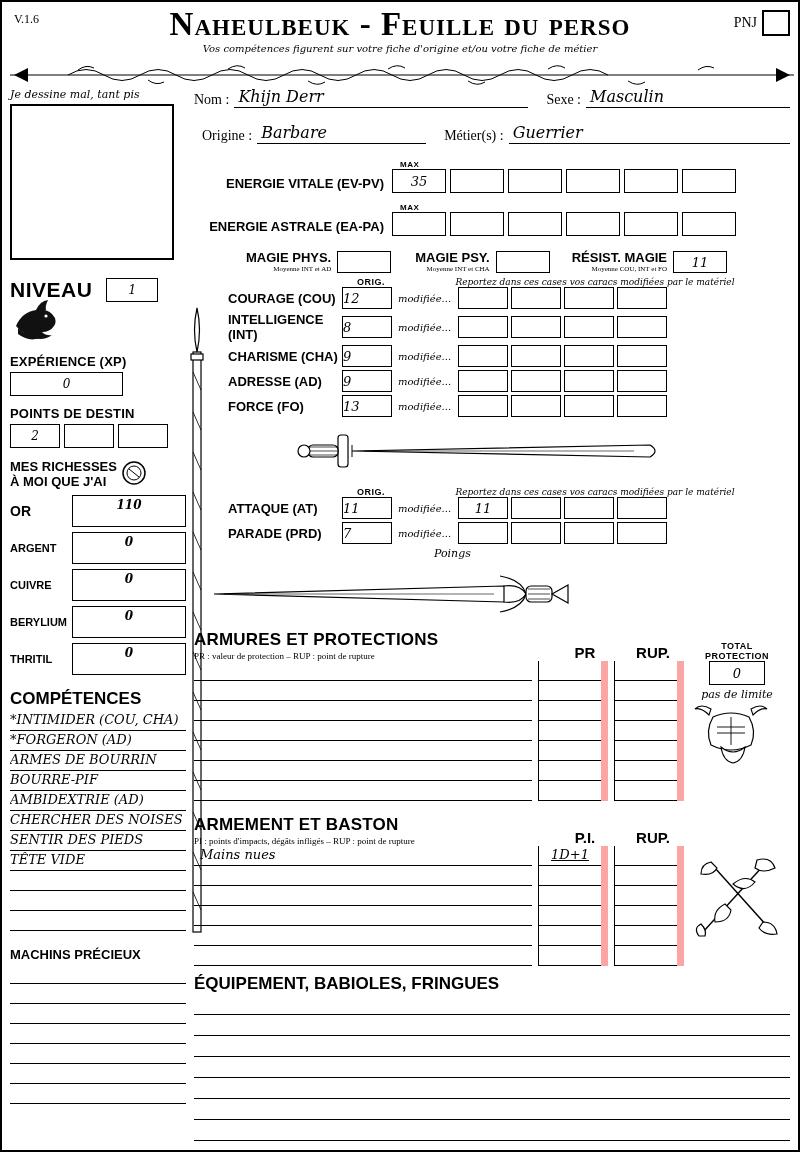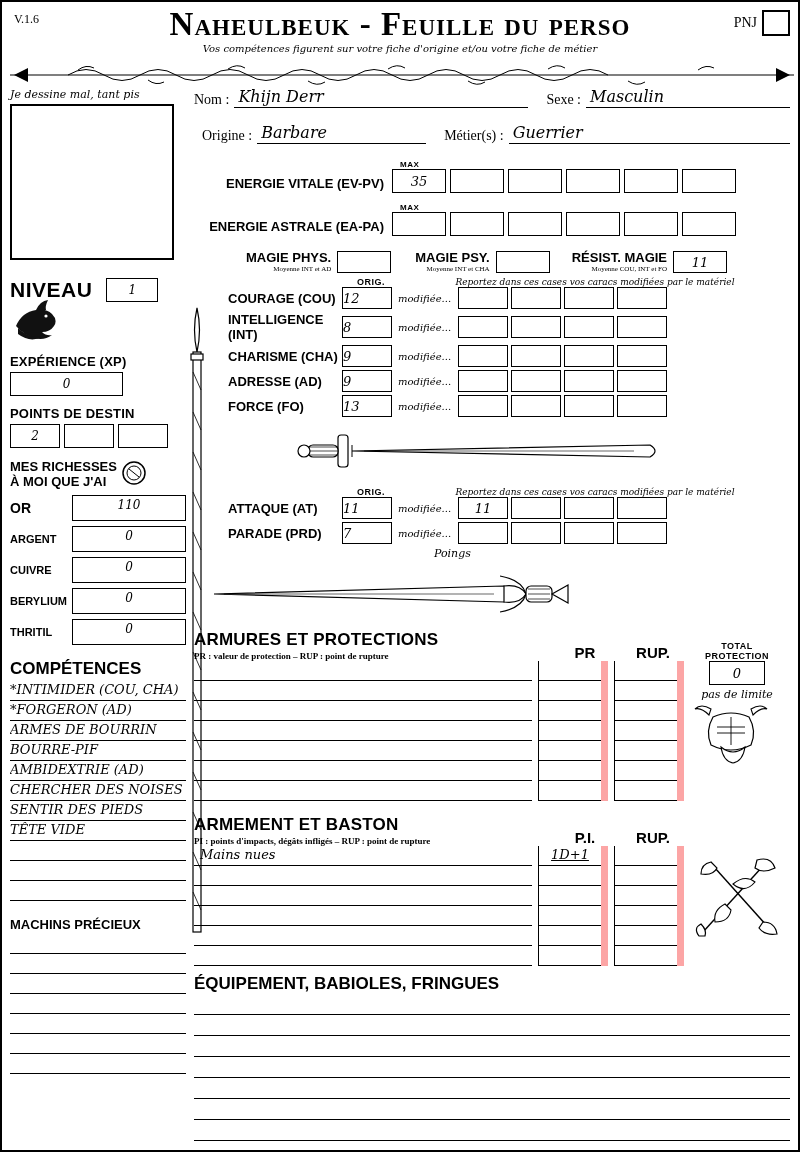--- a/index.html
+++ b/index.html
@@ -132,28 +132,29 @@
     margin-top: 5px;
   }
   .coin-name {
     width: 62px;
     font-weight: bold;
     font-size: 11px;
   }
   .coin-name.or { font-size: 14px; }
   .coin-val {
     flex: 1;
-    height: 26px;
+    height: 32px;
     border: 1px solid #000;
     box-sizing: border-box;
     text-align: center;
     font-family: "DejaVu Serif", serif;
     font-style: italic;
     font-size: 12px;
     line-height: 19px;
+    font-weight: bold;
   }
   .comp-title {
     font-weight: bold;
     font-size: 17px;
     margin-top: 14px;
     margin-bottom: 2px;
   }
   .comp-line {
     border-bottom: 1px solid #000;
     height: 19px;
@@ -332,21 +333,20 @@
   .sword-art { margin: 6px 0 4px 0; }
   .tbl-title {
     font-weight: bold;
     font-size: 17px;
     letter-spacing: 0.2px;
   }
   .tbl-sub {
     font-family: "Liberation Serif", serif;
     font-size: 9px;
     margin-top: 1px;
-    font-weight: bold;
   }
   .col-h {
     font-weight: bold;
     font-size: 15px;
     text-align: center;
   }
   .table-grid { display: flex; }
   .tg-left { flex: 1; }
   .tg-row {
     border-bottom: 1px solid #000;

